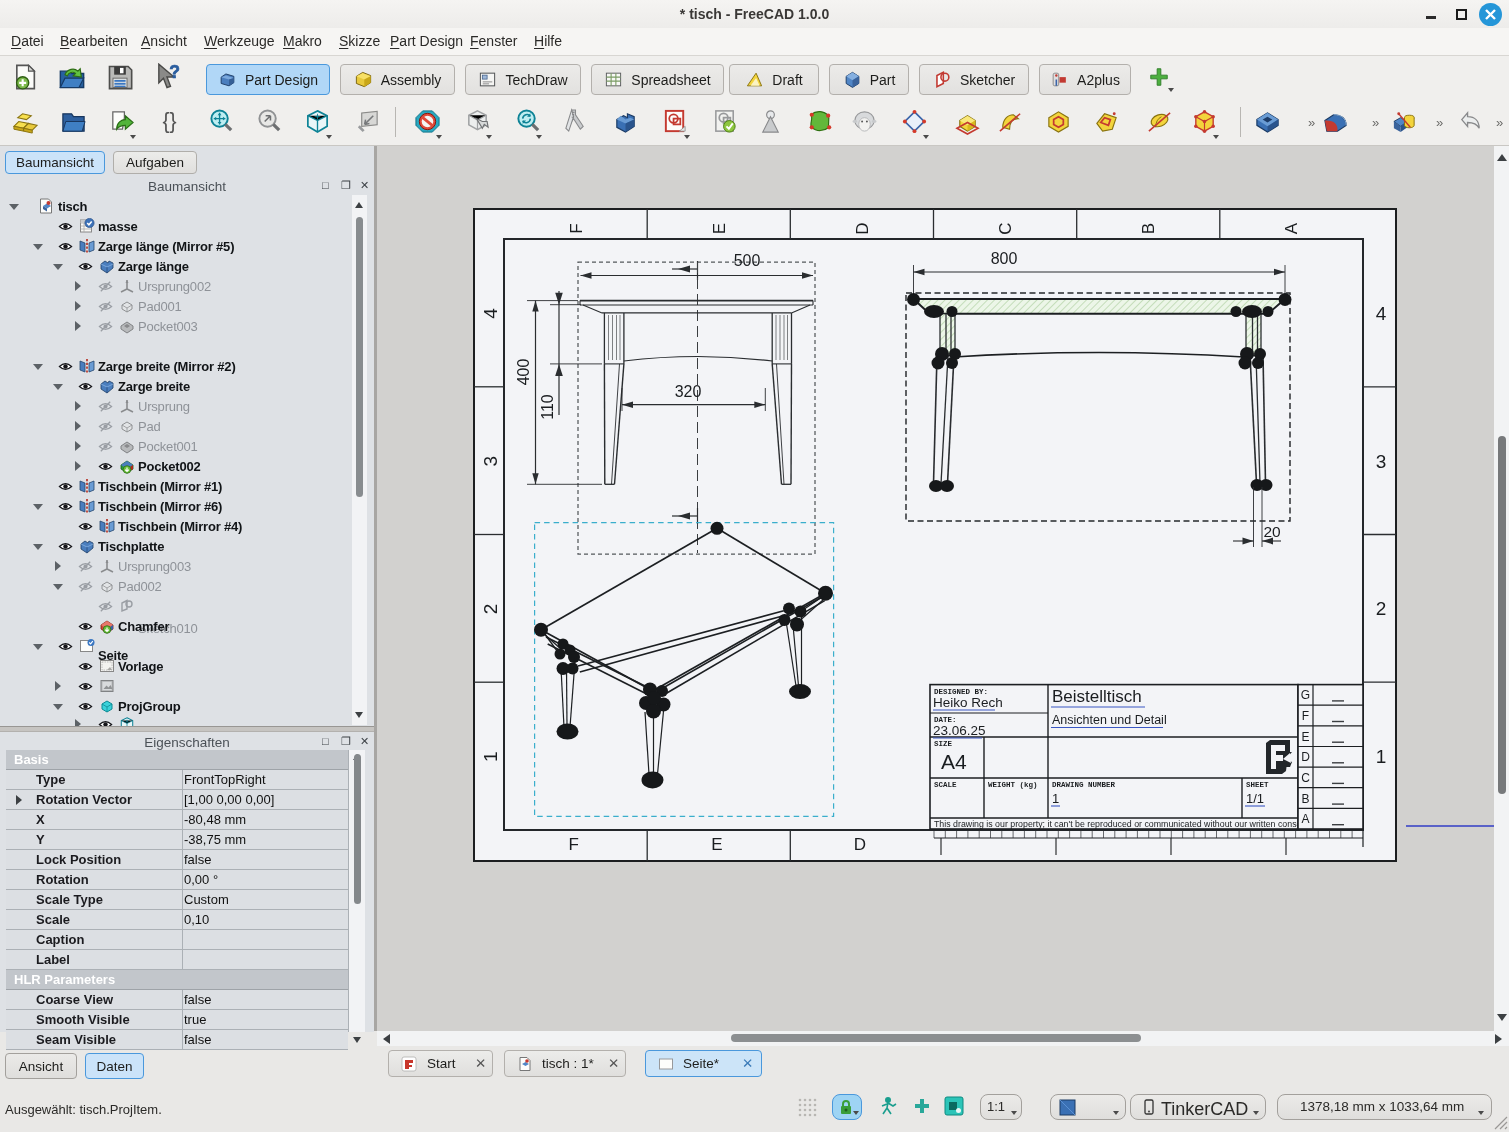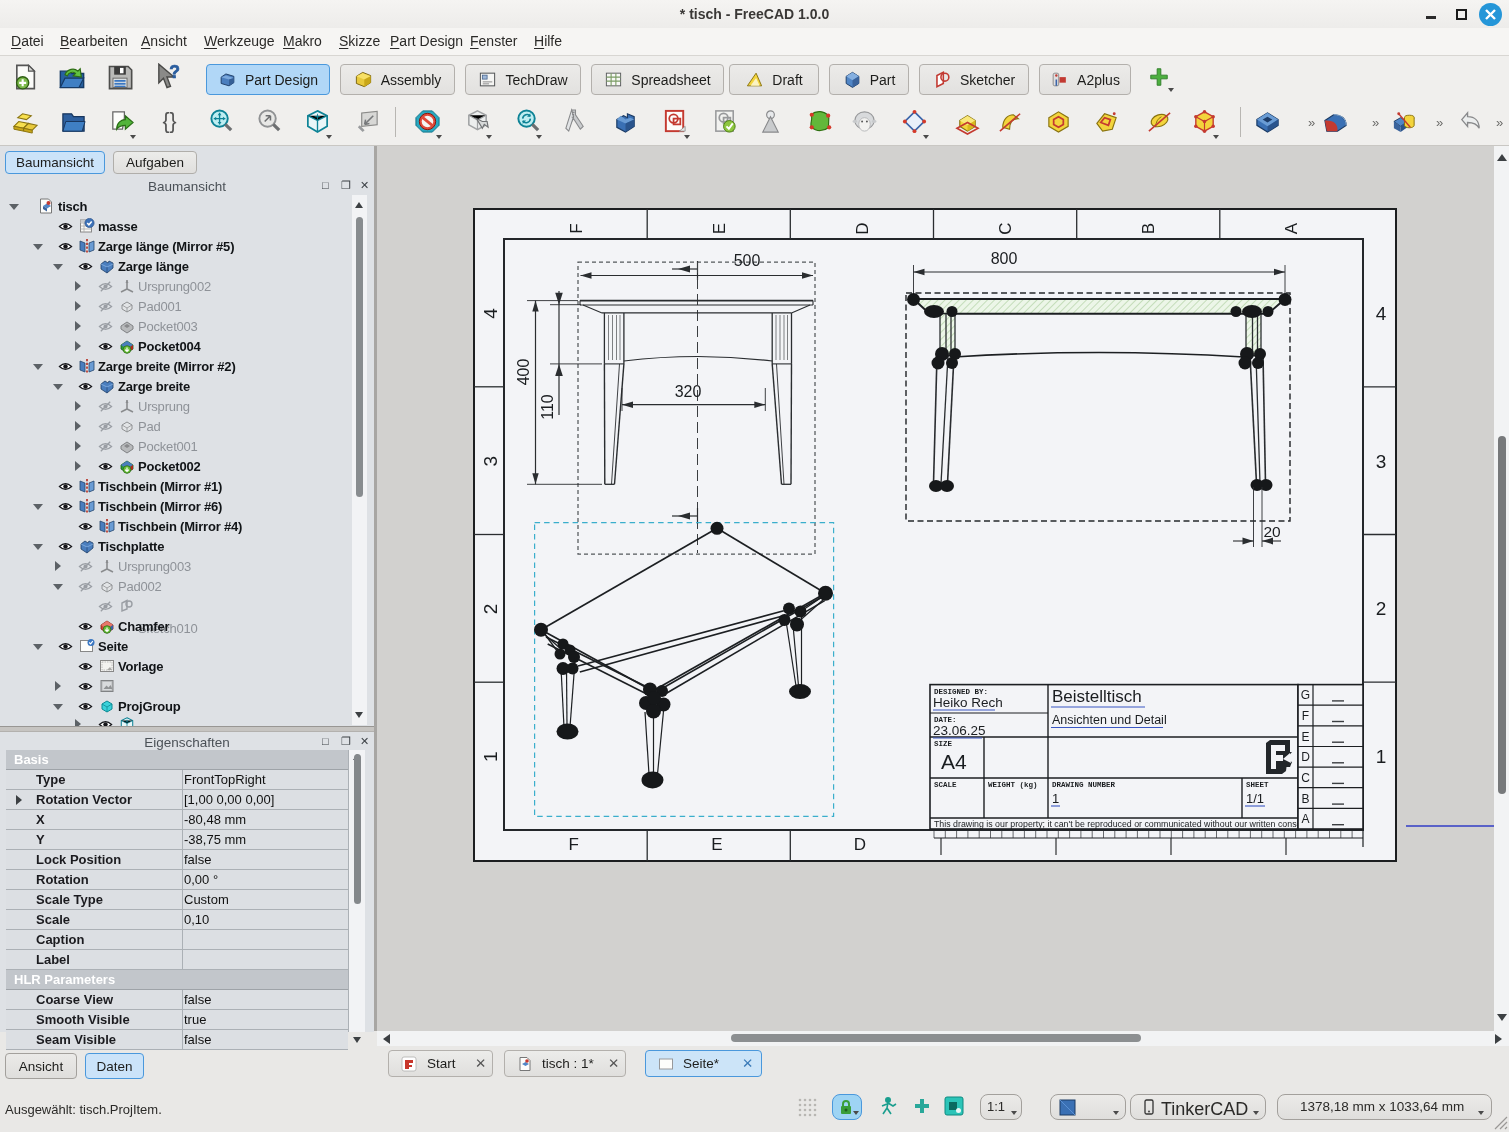--- a/index.html
+++ b/index.html
@@ -636,30 +636,20 @@
 <div class="trow" style="left:0;top:170px;width:374px">
 <div class="tarrow tarright" style="left:75px;top:5px"></div>
 <svg class="ticn" style="left:98px;top:3px;width:15px;height:15px">
           <use href="#ic-eyeoff"></use>
         </svg>
 <svg class="ticn" style="left:119px;top:2px">
           <use href="#ic-pocketgray"></use>
         </svg>
 <span class=" tgray" style="position:absolute;left:138px;top:3px;">Pocket003</span>
       </div>
-<div class="trow" style="left:0;top:190px;width:374px">
-<div class="tarrow tarright" style="left:75px;top:5px"></div>
-<svg class="ticn" style="left:98px;top:3px;width:15px;height:15px">
-          <use href="#ic-eye"></use>
-        </svg>
-<svg class="ticn" style="left:119px;top:2px">
-          <use href="#ic-pocketcol"></use>
-        </svg>
-<span class="" style="position:absolute;left:138px;top:3px;">Pocket004</span>
-      </div>
 <div class="trow" style="left:0;top:210px;width:374px">
 <div class="tarrow tardown" style="left:33px;top:8px"></div>
 <svg class="ticn" style="left:58px;top:3px;width:15px;height:15px">
           <use href="#ic-eye"></use>
         </svg>
 <svg class="ticn" style="left:79px;top:2px">
           <use href="#ic-mirror"></use>
         </svg>
 <span class="" style="position:absolute;left:98px;top:3px;">Zarge breite (Mirror #2)</span>
       </div>
@@ -790,21 +780,21 @@
 <span class="" style="position:absolute;left:118px;top:3px;">Chamfer</span>
       </div>
 <div class="trow" style="left:0;top:490px;width:374px">
 <div class="tarrow tardown" style="left:33px;top:8px"></div>
 <svg class="ticn" style="left:58px;top:3px;width:15px;height:15px">
           <use href="#ic-eye"></use>
         </svg>
 <svg class="ticn" style="left:79px;top:2px">
           <use href="#ic-page"></use>
         </svg>
-<span class="" style="position:absolute;left:98px;top:3px;">Seite</span>
+<span class="" style="position:absolute;left:98px;top:12px;">Seite</span>
       </div>
 <div class="trow" style="left:0;top:510px;width:374px">
 <svg class="ticn" style="left:78px;top:3px;width:15px;height:15px">
           <use href="#ic-eye"></use>
         </svg>
 <svg class="ticn" style="left:99px;top:2px">
           <use href="#ic-tmpl"></use>
         </svg>
 <span class="" style="position:absolute;left:118px;top:3px;">Vorlage</span>
       </div>

